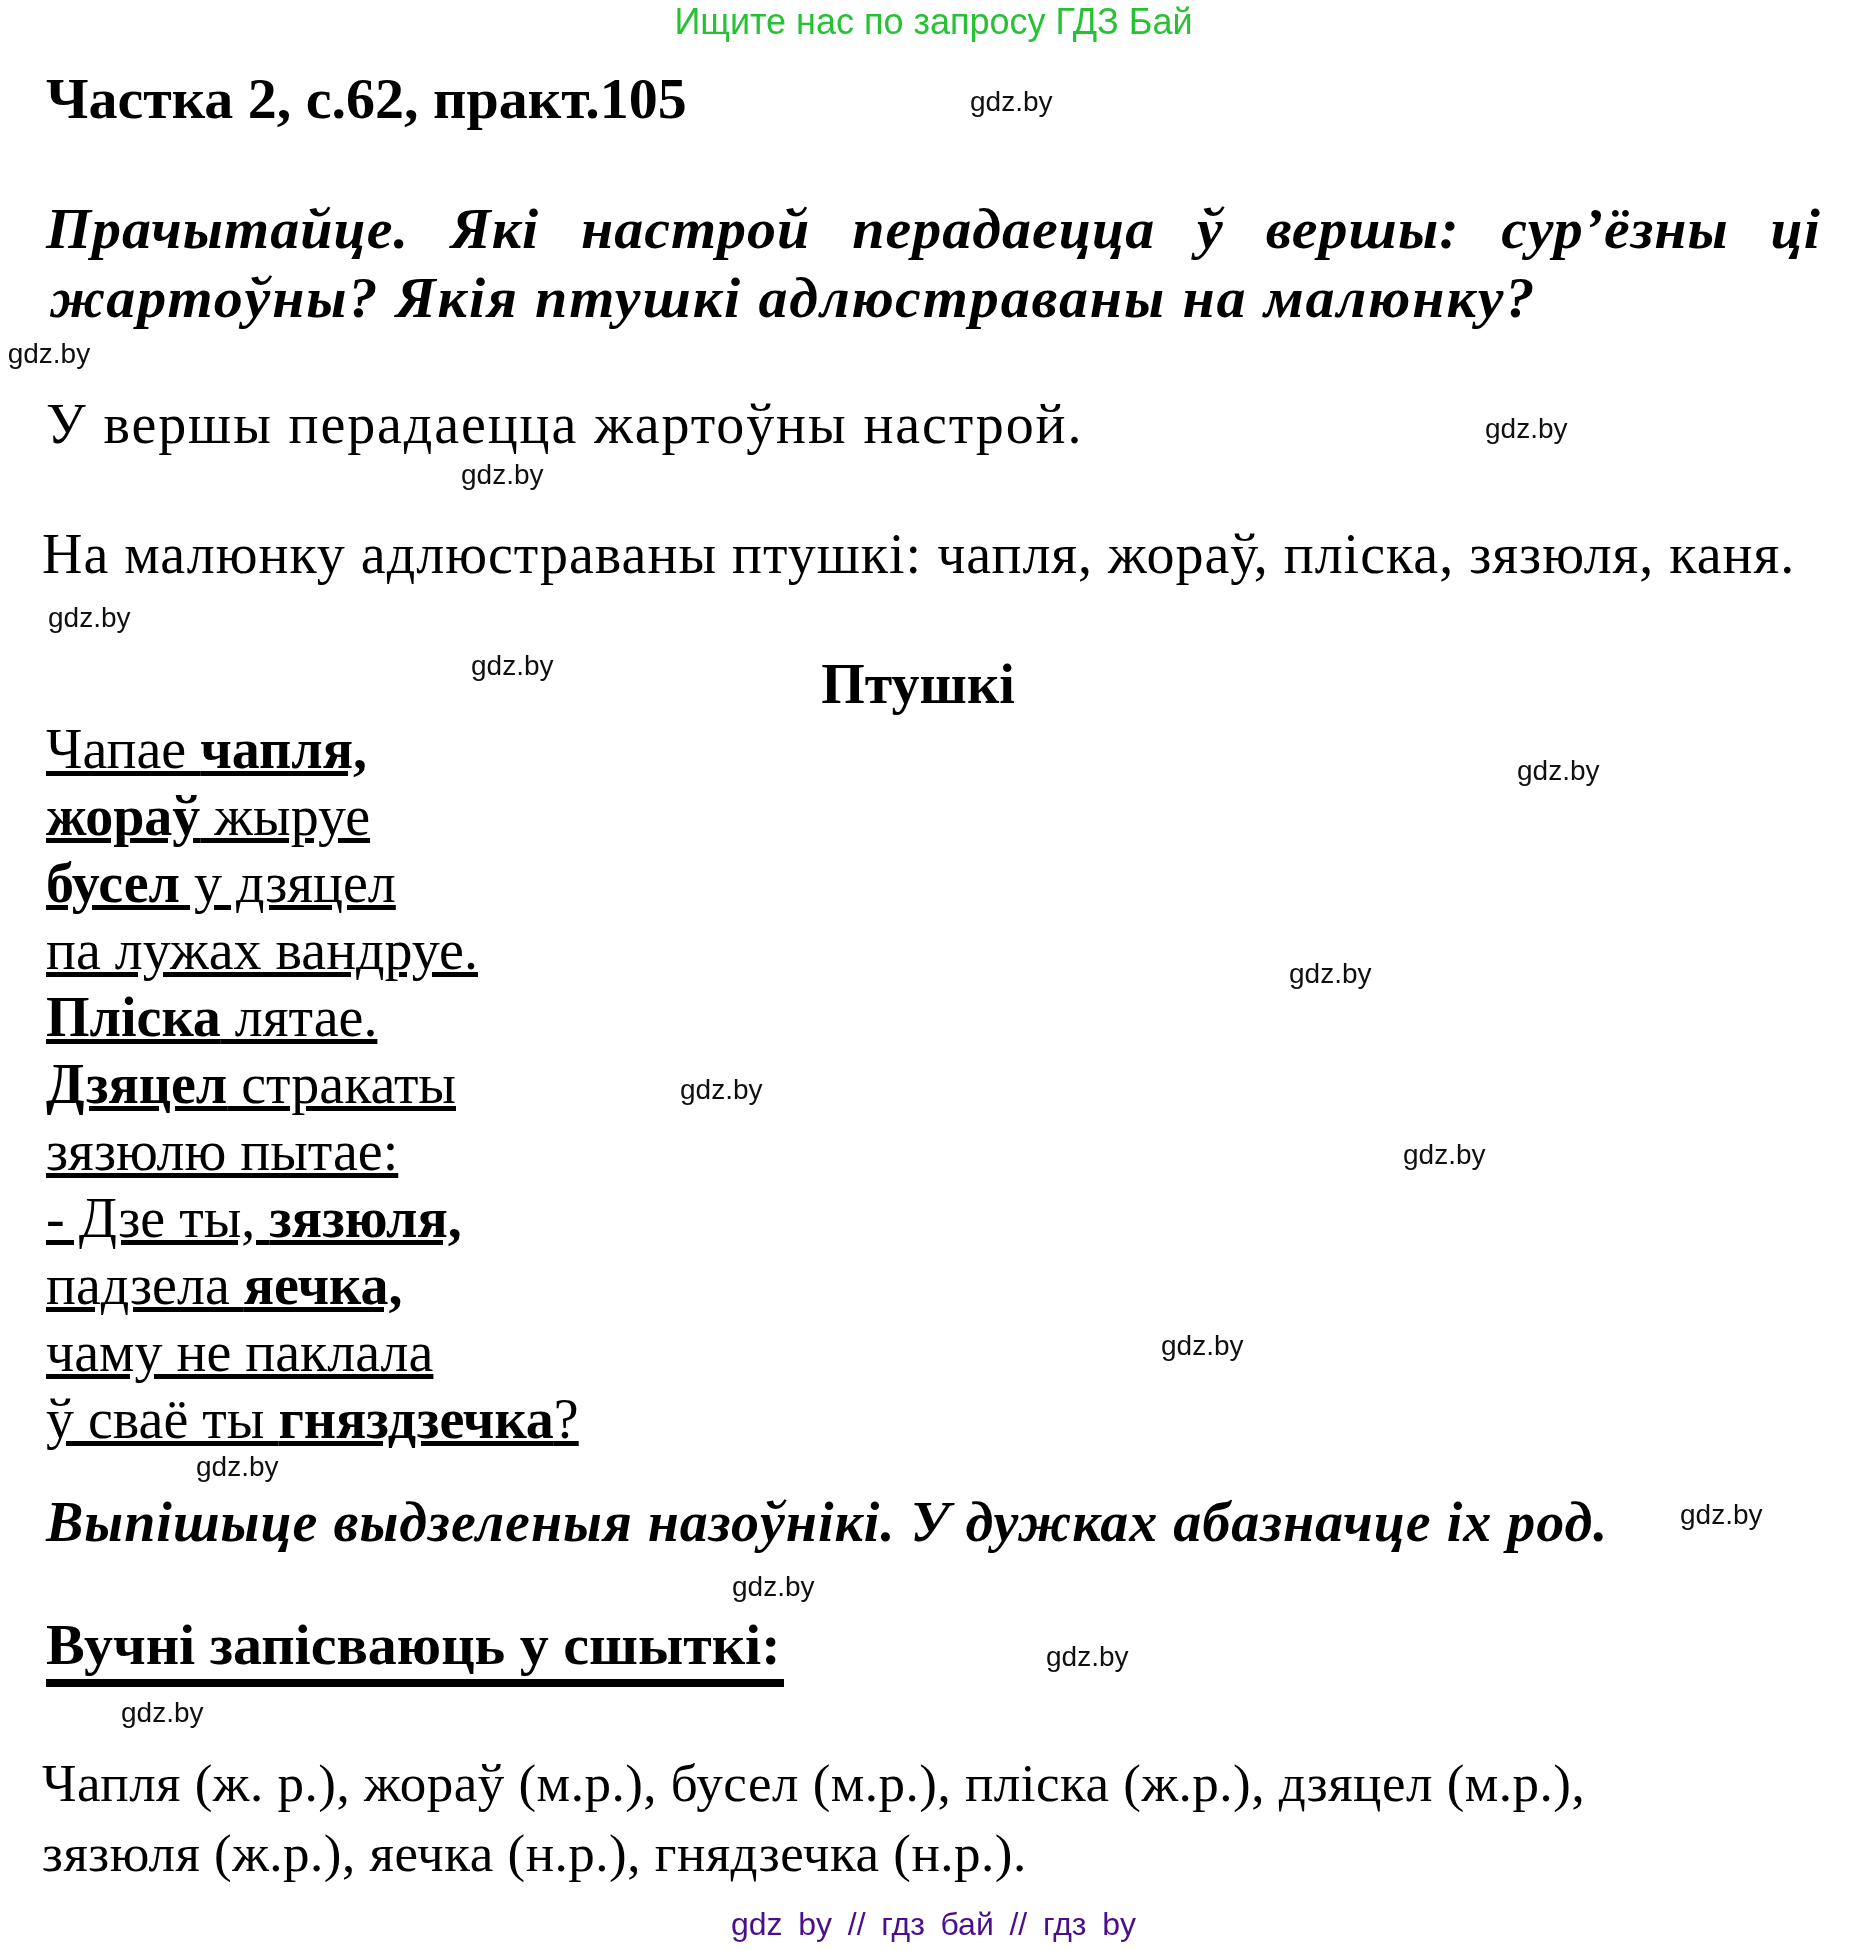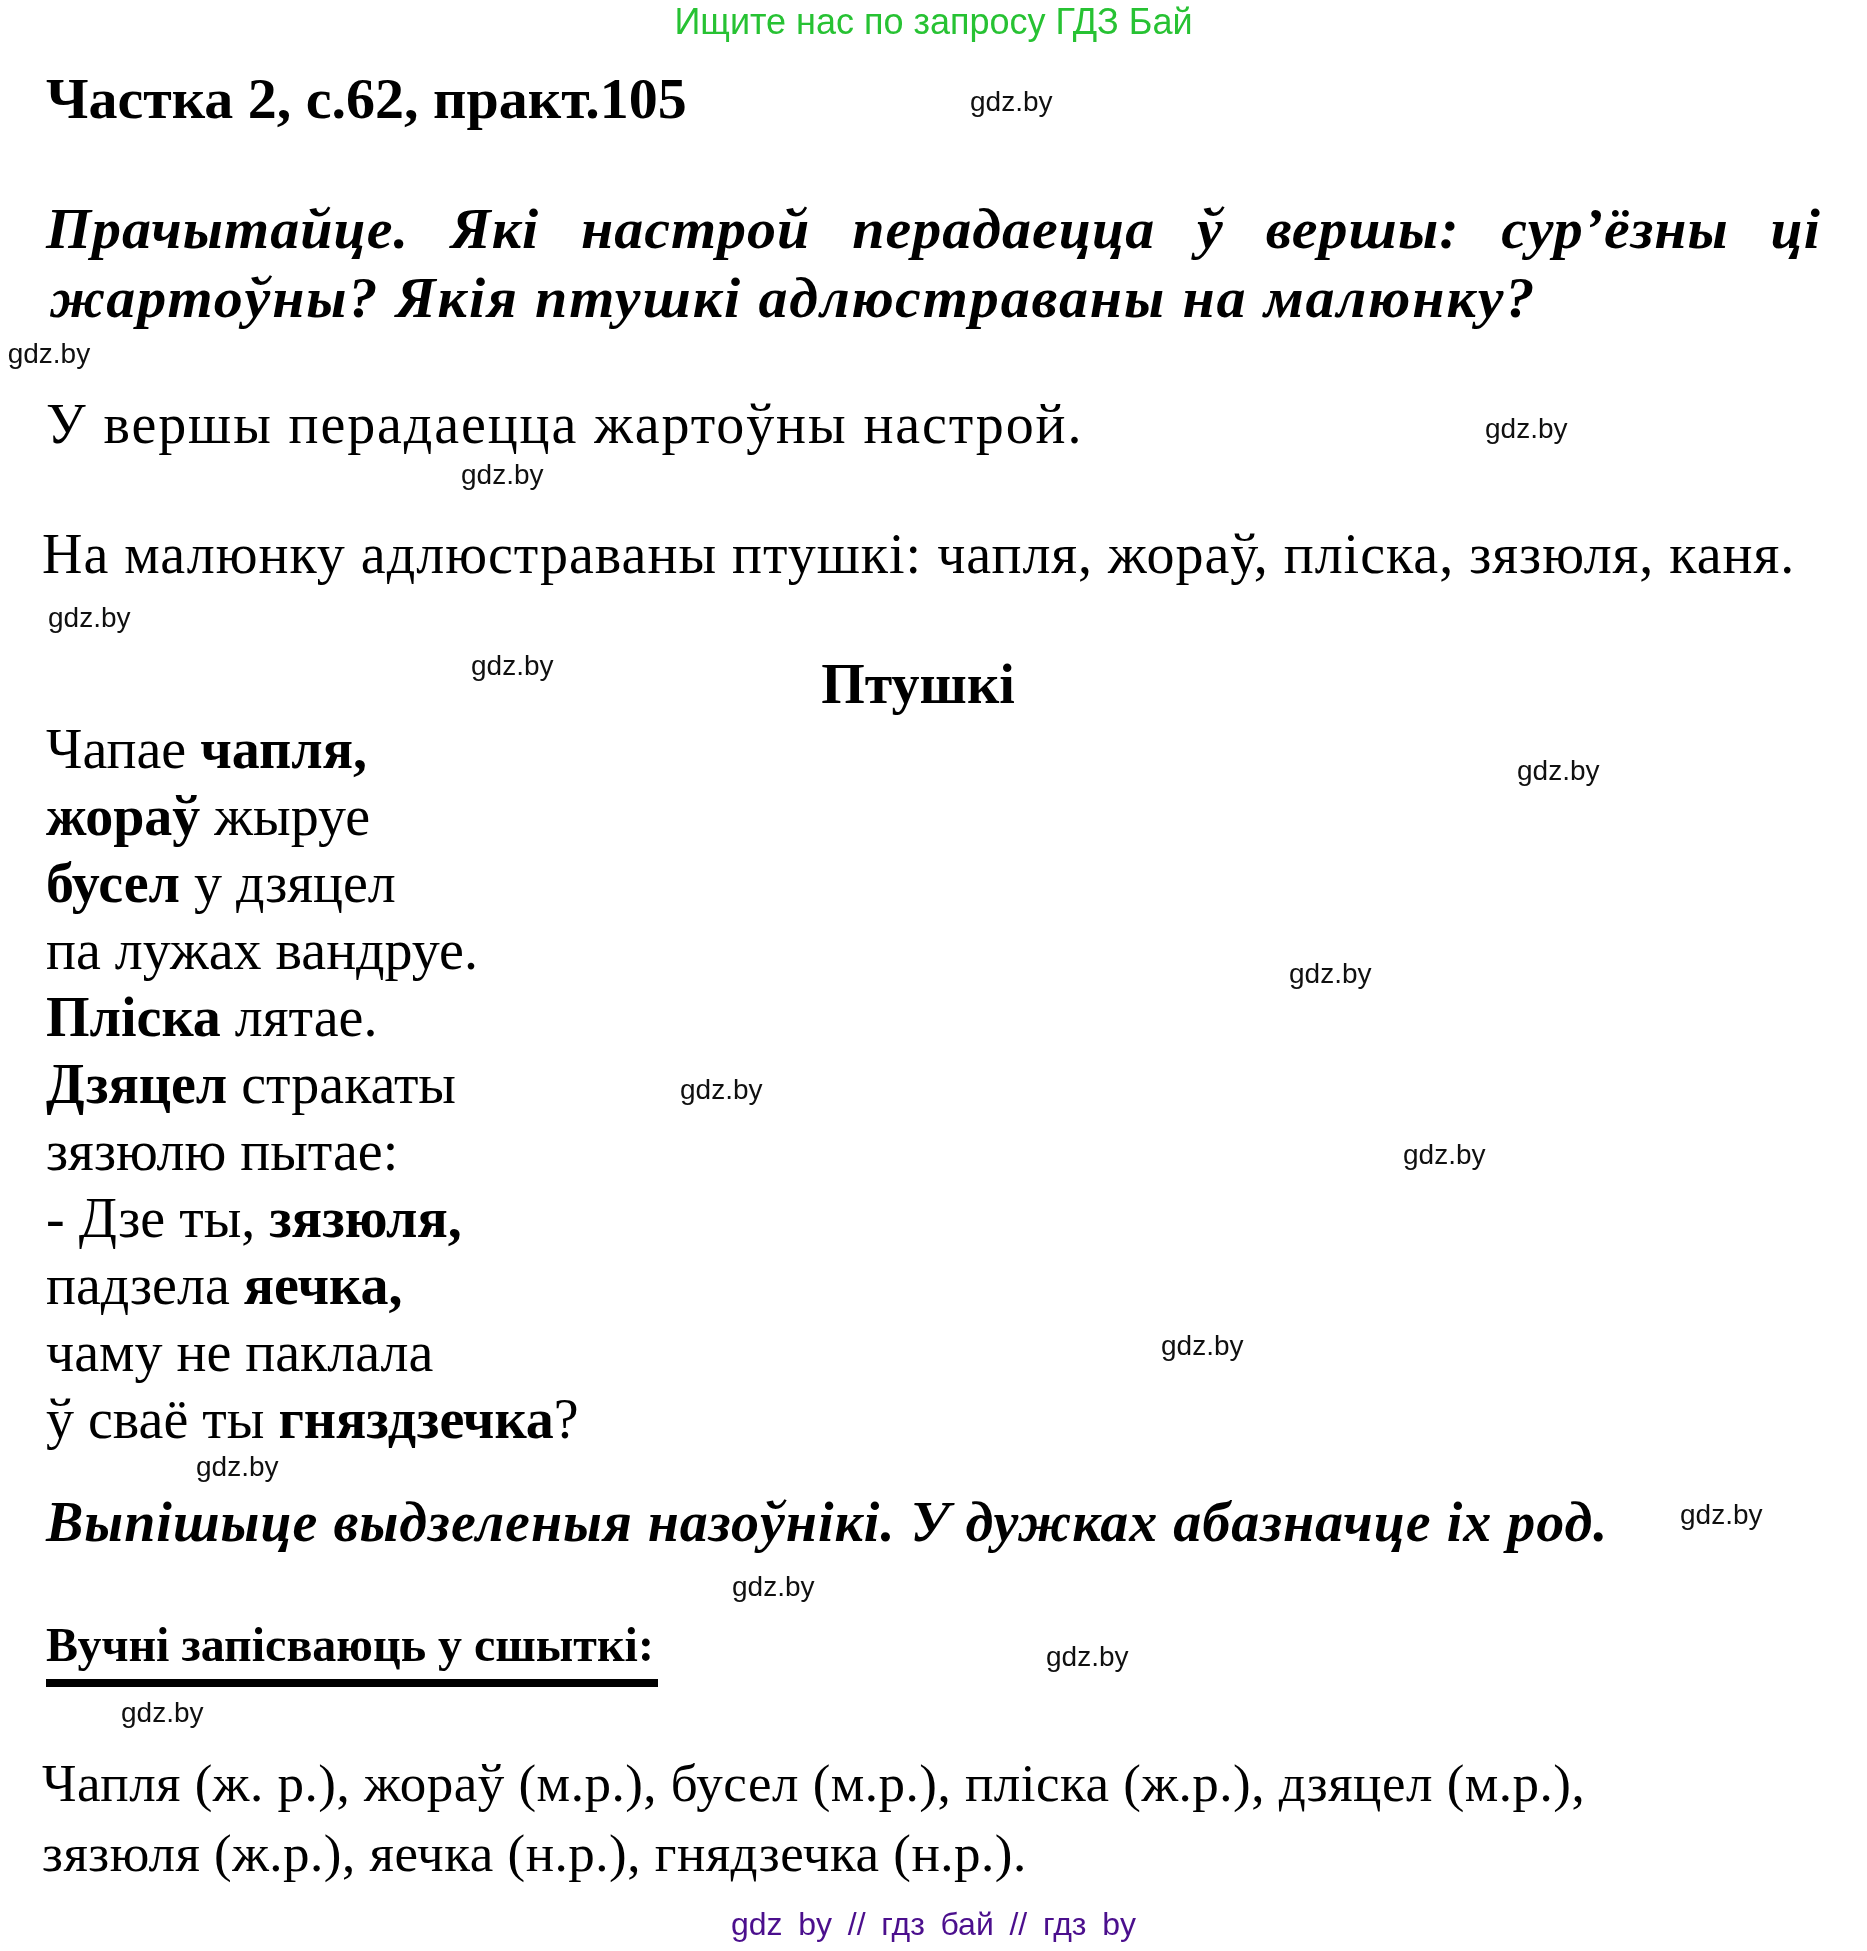--- a/index.html
+++ b/index.html
@@ -40,30 +40,30 @@
     font-size:56px;line-height:68px;letter-spacing:1px;white-space:nowrap;
   }
   .poem-title{
     position:absolute;left:0;top:649px;width:1836px;text-align:center;margin:0;
     font-size:56px;line-height:70px;font-weight:700;
   }
   .poem{
     position:absolute;left:46px;top:716px;
     font-size:56px;line-height:67px;
   }
-  .poem-line{white-space:nowrap;}
+  .poem-line{white-space:nowrap;text-decoration:underline;}
   .poem-line b{font-weight:700;}
   .instruction{
     position:absolute;left:46px;top:1488px;
     font-style:italic;font-weight:700;font-size:56px;line-height:68px;
     letter-spacing:1px;white-space:nowrap;
   }
   .subheading{
     position:absolute;left:46px;top:1611px;
-    font-weight:700;font-size:48px;line-height:68px;white-space:nowrap;
+    font-weight:700;font-size:58px;line-height:68px;white-space:nowrap;
     border-bottom:8.7px solid #000;padding-right:3.9px;
   }
   .result1{
     position:absolute;left:42px;top:1748px;
     font-size:53px;line-height:70px;letter-spacing:0.5px;white-space:nowrap;
   }
   .result2{
     position:absolute;left:42px;top:1818px;
     font-size:53px;line-height:70px;letter-spacing:0.5px;white-space:nowrap;
   }

